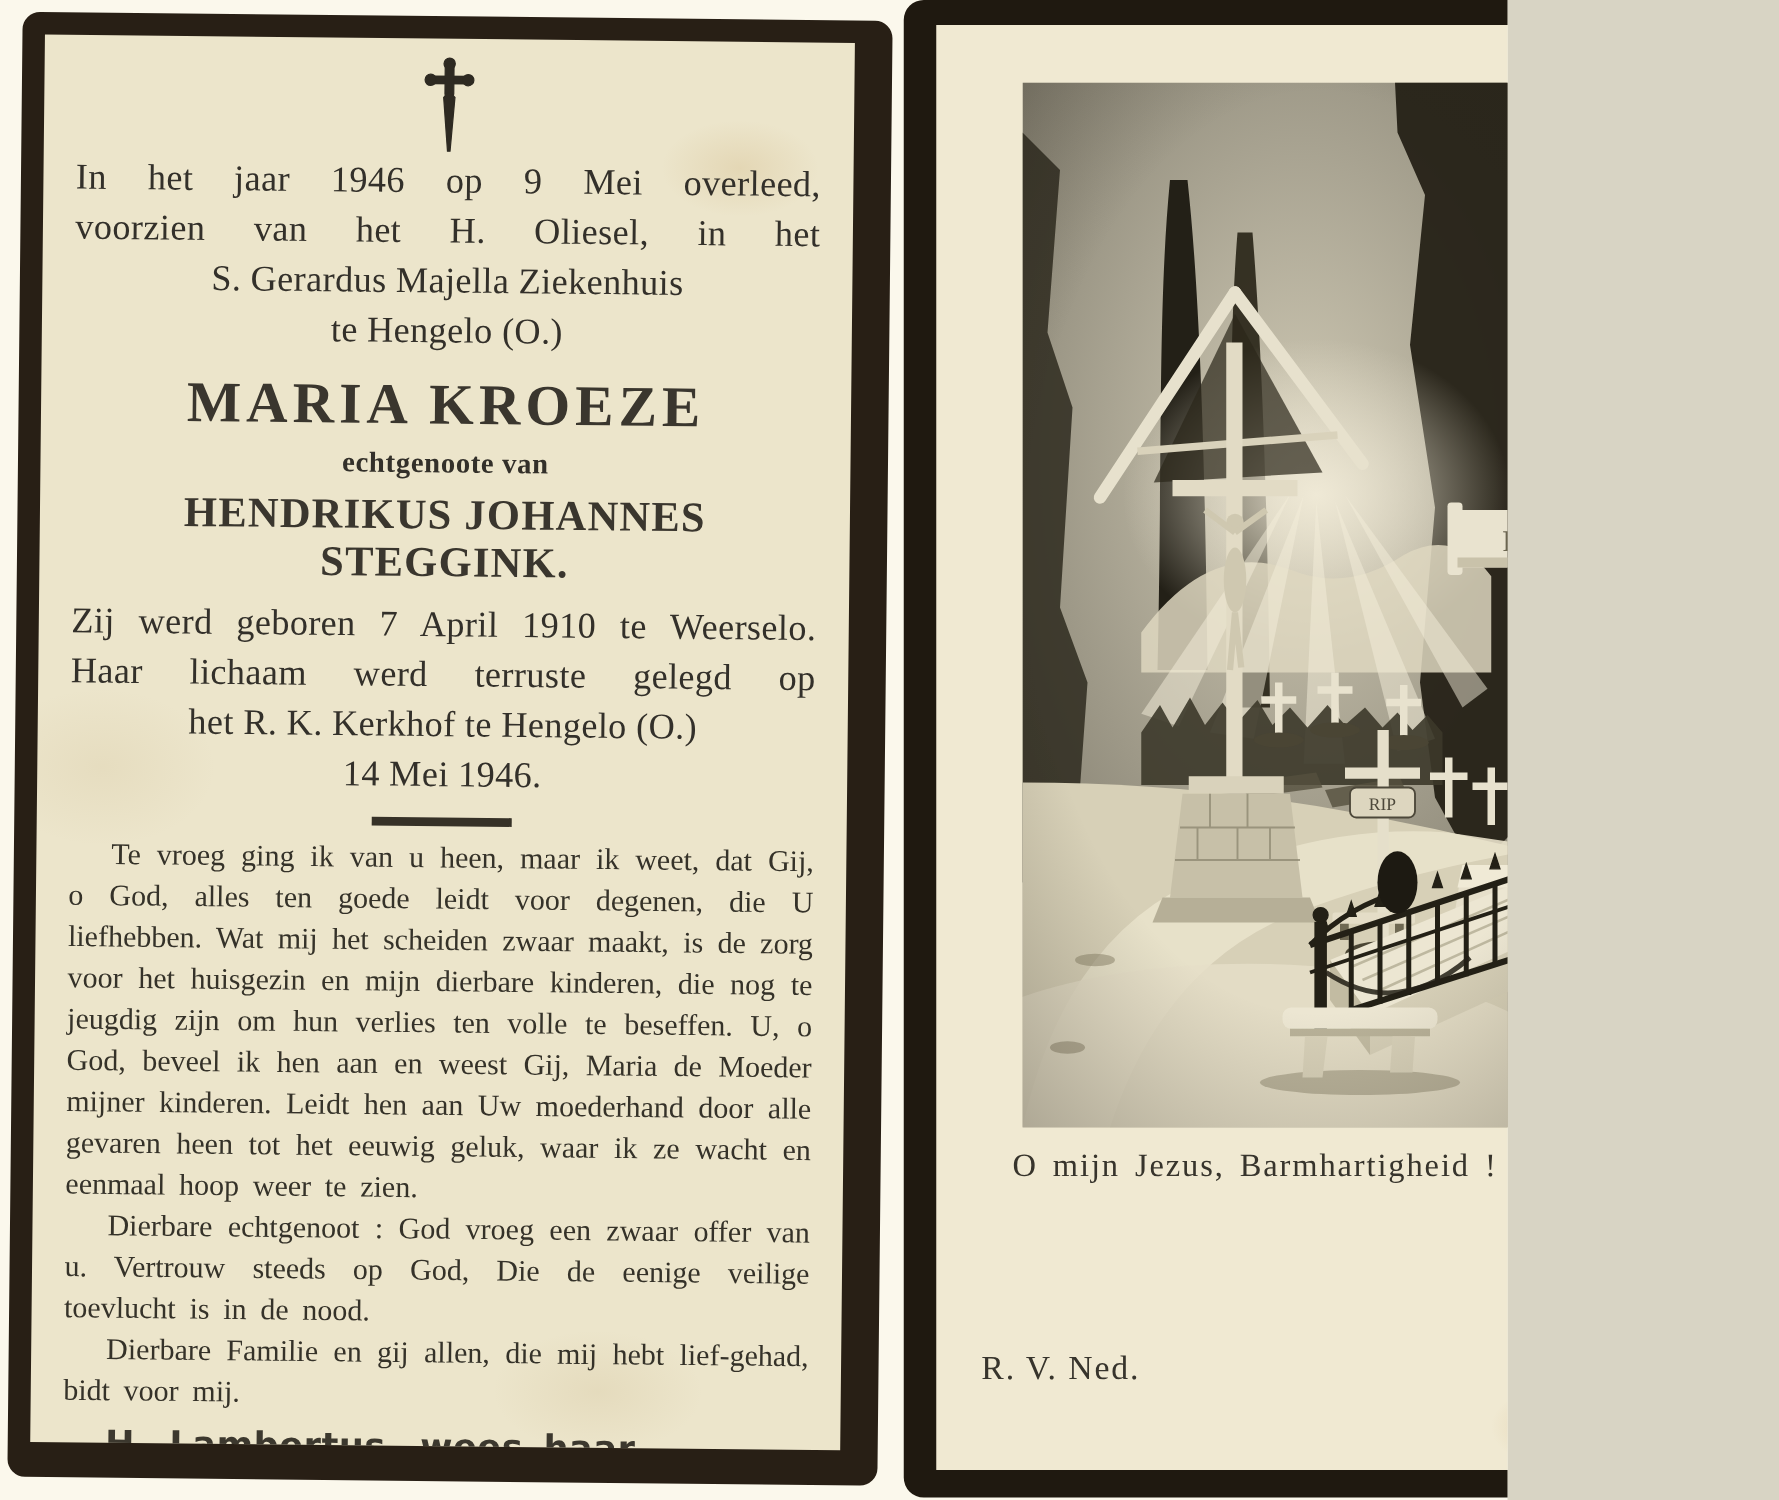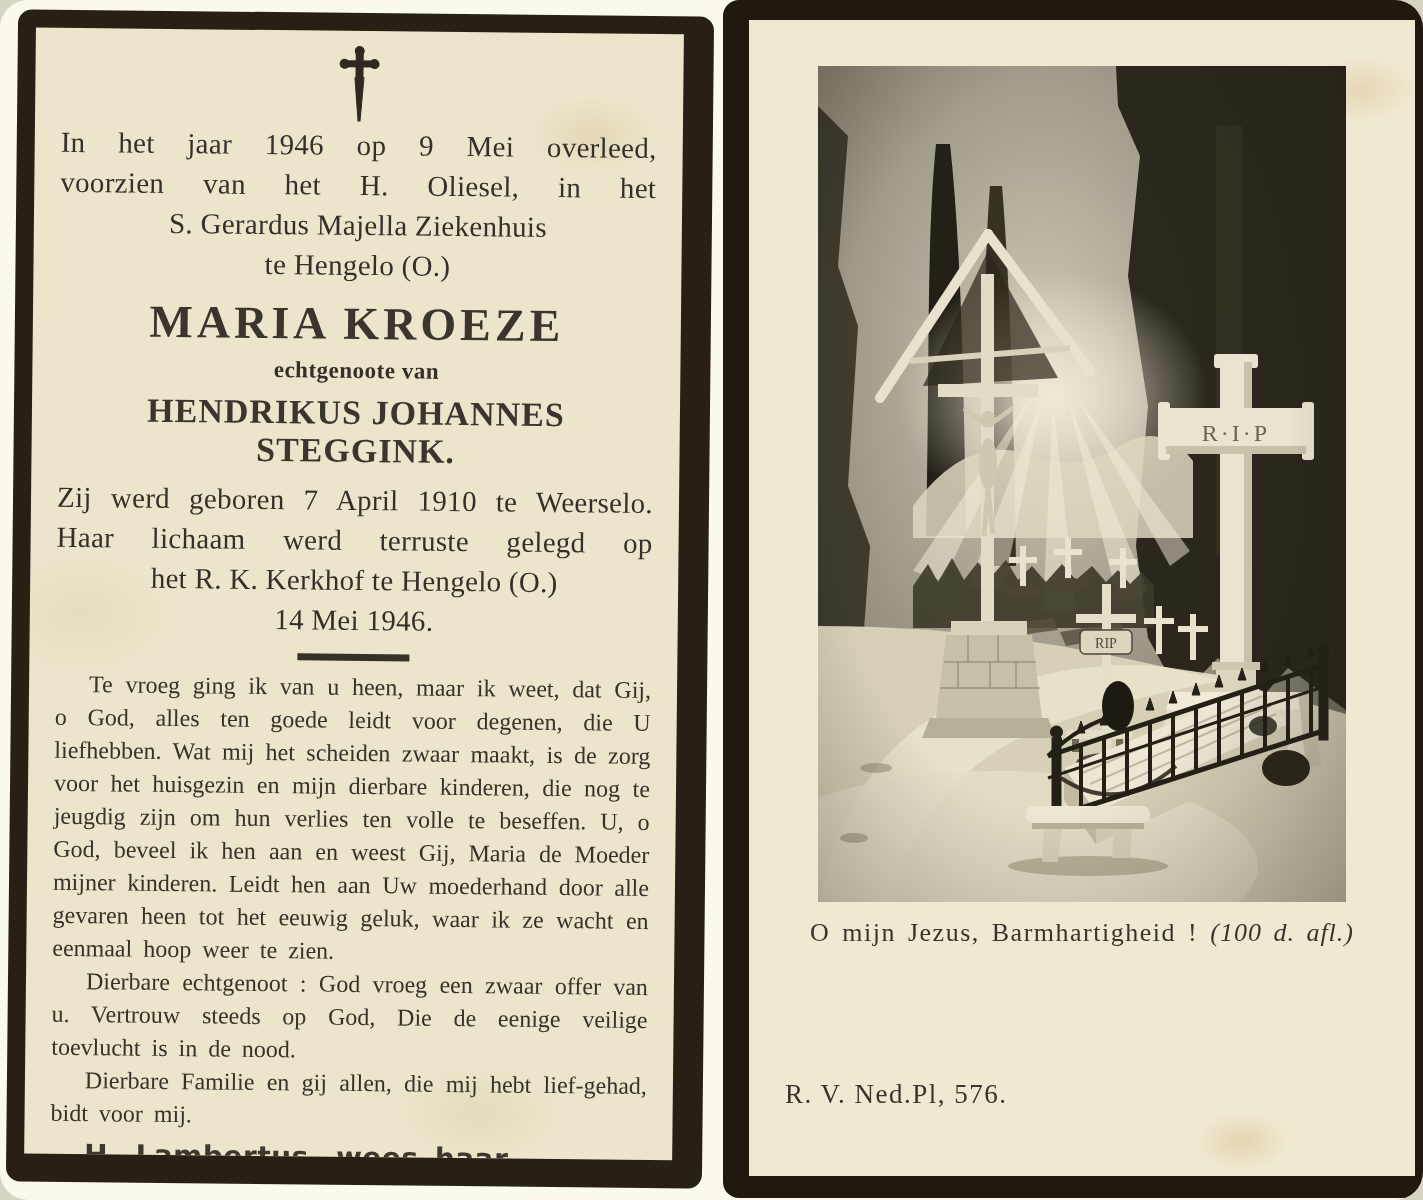--- a/index.html
+++ b/index.html
@@ -1,22 +1,21 @@
 <!DOCTYPE html>
 <html><head>
 <meta charset="utf-8">
 <style>
   * { margin:0; padding:0; box-sizing:border-box; }
   html,body { background:#d8d4c4; }
   .stage {
-    position:relative; width:1423px; height:1200px; overflow:hidden;
+    position:relative; width:1206px; height:1200px; overflow:hidden;
     background:#fbf8ec;
     font-family:"Liberation Serif","DejaVu Serif",serif;
     color:#33302a;
-    border-radius:28px;
   }
   
   .card { position:absolute; }
   .card-left {
     left:12px; top:13px; width:696px; height:1172px;
     border:solid #281f15; border-width:18px 30px 28px 18px;
     border-radius:14px;
     background:
       radial-gradient(ellipse 90px 55px at 86% 9%, rgba(190,150,80,.18), transparent 70%),
       radial-gradient(ellipse 130px 90px at 8% 52%, rgba(176,146,88,.10), transparent 70%),
@@ -63,21 +62,21 @@
     font-size:26px; letter-spacing:2px; word-spacing:5px; color:#37342c;
   }
   .caption2 {
     width:544px; margin:16px auto 0 auto; display:flex;
     justify-content:space-between; align-items:center;
     font-size:26px; letter-spacing:1.5px; word-spacing:4px; color:#37342c;
   }
   .caption2 .ital { font-style:italic; letter-spacing:1px; }
   .pubrow {
     position:absolute; left:36px; right:38px; bottom:66px;
-    display:flex; justify-content:flex-start;
+    display:flex; justify-content:space-between;
     font-size:27px; letter-spacing:1.5px; color:#37342c;
   }
 </style>
 </head>
 <body>
 
 <div class="stage">
 
   <section class="card card-left">
     <div class="card-inner">

